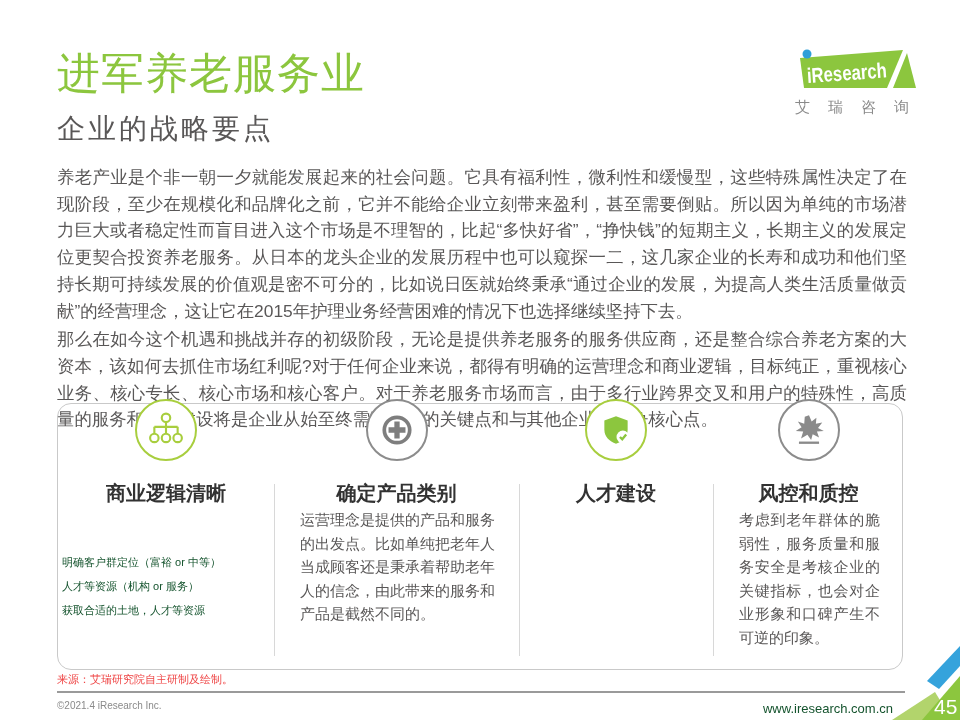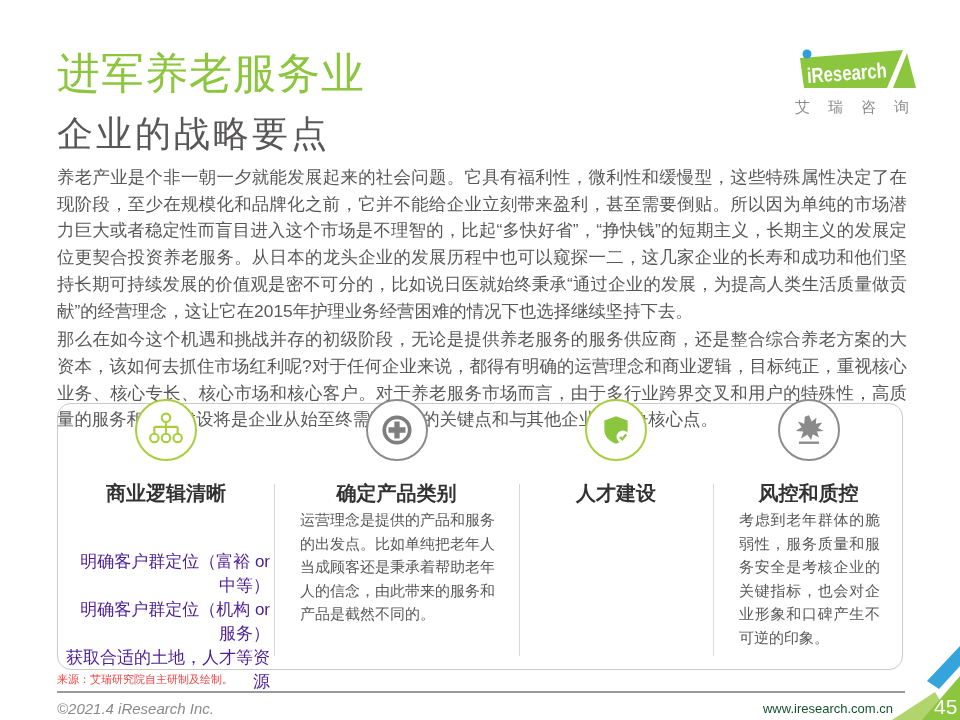--- a/index.html
+++ b/index.html
@@ -9,21 +9,21 @@
     position:relative; width:960px; height:720px; background:#ffffff;
     overflow:hidden; margin:0 auto;
   }
   
   .title {
     position:absolute; left:57px; top:50px;
     font-size:43px; line-height:1.1; font-weight:500; color:#8CC63E; letter-spacing:1px;
   }
   .subtitle {
     position:absolute; left:57px; top:110px;
-    font-size:36px; color:#595757; letter-spacing:3px;text-align:center;
+    font-size:28px; color:#595757; letter-spacing:3px;text-align:center;
   }
   .logo { position:absolute; left:780px; top:38px; width:150px; height:82px; }
   .logo svg { position:absolute; left:0; top:0; }
   .logo-cn {
     position:absolute; left:15px; top:60px; width:114px;
     display:flex; justify-content:space-between;
     font-size:15px; color:#8a8a8a;
   }
   
   .paragraphs {
@@ -52,27 +52,27 @@
   .ring-gray  { border:2px solid #8c8c8c; }
   .card-title {
     position:absolute; top:76px; width:100%; text-align:center;
     font-size:20px; font-weight:bold; color:#323232;
   }
   .card-body {
     position:absolute; top:104px; left:26px; right:24px;
     font-size:15px; line-height:23.5px; color:#595757; text-align:justify;
   }
   .card-lines {
-    position:absolute; top:146px; left:4px; right:4px; text-align:right;
-    font-size:17px; line-height:24px; color:#4c1d95;
+    position:absolute; top:146px; left:4px; right:4px; text-align:left;
+    font-size:11px; line-height:24px; color:#14532d;
   }
   
   .source { position:absolute; left:57px; top:672px; font-size:11px; color:#ef4444; }
   .footer-rule { position:absolute; left:57px; top:691px; width:848px; height:2px; background:#9a9a9a; }
-  .copyright { position:absolute; left:57px; top:700px; font-size:15px; color:#8a8a8a;font-style:italic; }
+  .copyright { position:absolute; left:57px; top:700px; font-size:10px; color:#8a8a8a; }
   .website { position:absolute; right:67px; top:701px; font-size:13px; color:#14532d; text-decoration:none; }
   .corner { position:absolute; right:0; bottom:0; width:120px; height:120px; }
 </style>
 </head>
 <body>
 
 <div class="page">
 
   <div class="title">进军养老服务业</div>
   <div class="subtitle">企业的战略要点</div>
@@ -110,21 +110,21 @@
             <path d="M17 9.5 V14 M6 14 H28 M6 14 V20.5 M17 14 V20.5 M28 14 V20.5"></path>
             <circle cx="6" cy="24.5" r="4"></circle>
             <circle cx="17" cy="24.5" r="4"></circle>
             <circle cx="28" cy="24.5" r="4"></circle>
           </g>
         </svg>
       </div>
       <div class="card-title">商业逻辑清晰</div>
       <div class="card-lines">
         <div>明确客户群定位（富裕 or 中等）</div>
-        <div>明确客户群定位（机构 or 服务）</div>
+        <div>人才等资源（机构 or 服务）</div>
         <div>获取合适的土地，人才等资源</div>
       </div>
     </div>
 
     <div class="col col-2">
       <div class="icon-circle ring-gray">
         <svg width="36" height="36" viewBox="0 0 34 34">
           <circle cx="17" cy="17" r="12" stroke="#7e7e7e" stroke-width="3.5" fill="none"></circle>
           <path d="M17 9 V25 M9 17 H25" stroke="#7e7e7e" stroke-width="5"></path>
         </svg>

